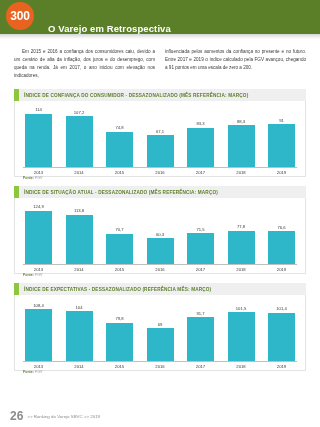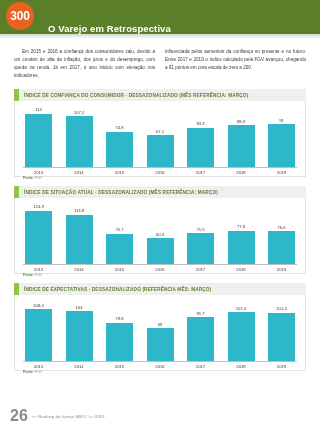--- a/index.html
+++ b/index.html
@@ -165,21 +165,21 @@
   .footer {
     position: absolute;
     left: 0; bottom: 0;
     width: 320px;
     height: 22px;
     display: flex;
     align-items: center;
     padding-left: 10px;
   }
   .footer-page {
-    font-size: 16px;
+    font-size: 12px;
     color: #8b8b8b;
     font-weight: bold;
     margin-right: 4px;
   }
   .footer-text {
     font-size: 4.4px;
     color: #8b8b8b;
   }
 </style>
 </head>

